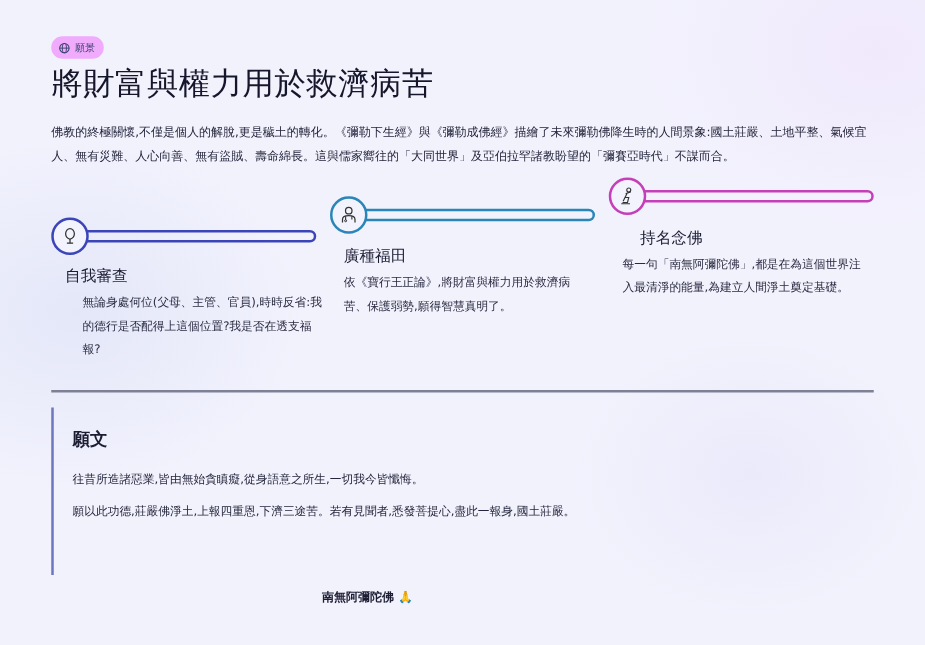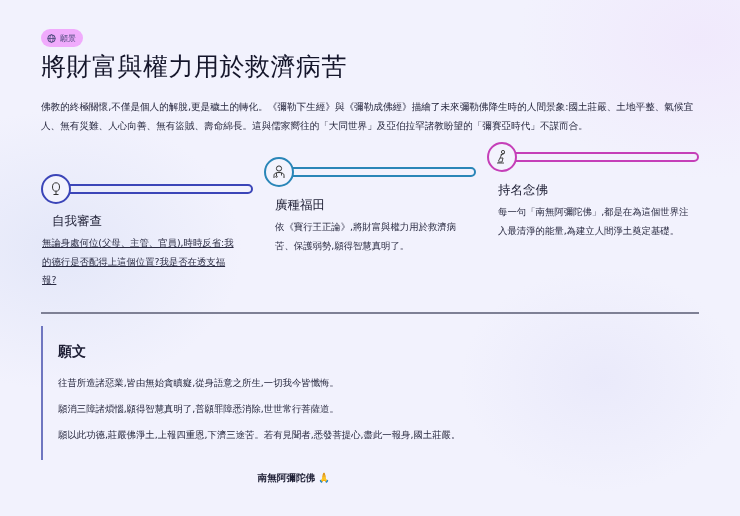--- a/index.html
+++ b/index.html
@@ -82,21 +82,21 @@
 <div class="step" style="left:41px; top:174px;">
   <div class="track" style="left:14px; top:10px; width:198px; border-color:#3b45b8;"></div>
   <div class="node" style="left:0; top:0; border-color:#3b45b8;">
     <svg viewBox="0 0 16 16">
       <ellipse cx="8" cy="6" rx="3.5" ry="4.2" fill="none" stroke="#333" stroke-width="1"></ellipse>
       <line x1="8" y1="10.2" x2="8" y2="13.5" stroke="#333" stroke-width="1"></line>
       <line x1="5.5" y1="13.5" x2="10.5" y2="13.5" stroke="#333" stroke-width="1"></line>
     </svg>
   </div>
   <div class="stitle" style="left:11px; top:39px;">自我審查</div>
-  <div class="sdesc" style="left:1px; top:60px;text-decoration:underline;">無論身處何位(父母、主管、官員),時時反省:我的德行是否配得上這個位置?我是否在透支福報?</div>
+  <div class="sdesc" style="left:25px; top:60px;">無論身處何位(父母、主管、官員),時時反省:我的德行是否配得上這個位置?我是否在透支福報?</div>
 </div>
 
 <div class="step" style="left:264px; top:157px;">
   <div class="track" style="left:14px; top:10px; width:198px; border-color:#2a86b8;"></div>
   <div class="node" style="left:0; top:0; border-color:#2a86b8;">
     <svg viewBox="0 0 16 16">
       <circle cx="8" cy="4.5" r="2.6" fill="none" stroke="#333" stroke-width="1"></circle>
       <path d="M3 14 V11.5 Q3 8.5 8 8.5 Q13 8.5 13 11.5 V14" fill="none" stroke="#333" stroke-width="1"></path>
       <path d="M5.5 9 V12 M10.5 9 V11.5" fill="none" stroke="#333" stroke-width="0.9"></path>
       <circle cx="5.5" cy="12.6" r="0.8" fill="none" stroke="#333" stroke-width="0.8"></circle>
@@ -108,26 +108,25 @@
 
 <div class="step" style="left:487px; top:142px;">
   <div class="track" style="left:14px; top:10px; width:198px; border-color:#c53fb8;"></div>
   <div class="node" style="left:0; top:0; border-color:#c53fb8;">
     <svg viewBox="0 0 16 16">
       <circle cx="9" cy="3" r="1.6" fill="none" stroke="#333" stroke-width="0.9"></circle>
       <path d="M8 5 L6 9 L9 9 L8 13 L4 13 M6.5 6 L10.5 4.5 M6 9 L4.5 12" fill="none" stroke="#333" stroke-width="0.9"></path>
       <line x1="3" y1="14" x2="10" y2="14" stroke="#333" stroke-width="0.9"></line>
     </svg>
   </div>
-  <div class="stitle" style="left:11px; top:40px;font-family:Liberation Mono, monospace;">持名念佛</div>
+  <div class="stitle" style="left:25px; top:40px;font-family:Liberation Mono, monospace;">持名念佛</div>
   <div class="sdesc" style="left:11px; top:61px;">每一句「南無阿彌陀佛」,都是在為這個世界注入最清淨的能量,為建立人間淨土奠定基礎。</div>
 </div>
 
 <div class="divider"></div>
 
 <div class="vow">
   <h2>願文</h2>
   <p class="l1">往昔所造諸惡業,皆由無始貪瞋癡,從身語意之所生,一切我今皆懺悔。</p>
-  <p class="l2">願消三障諸煩惱,願得智慧真明了,普願罪障悉消除,世世常行菩薩道。</p>
   <p class="l3">願以此功德,莊嚴佛淨土,上報四重恩,下濟三途苦。若有見聞者,悉發菩提心,盡此一報身,國土莊嚴。</p>
 </div>
 
 <div class="footer">南無阿彌陀佛 🙏</div>
 
 </body></html>

